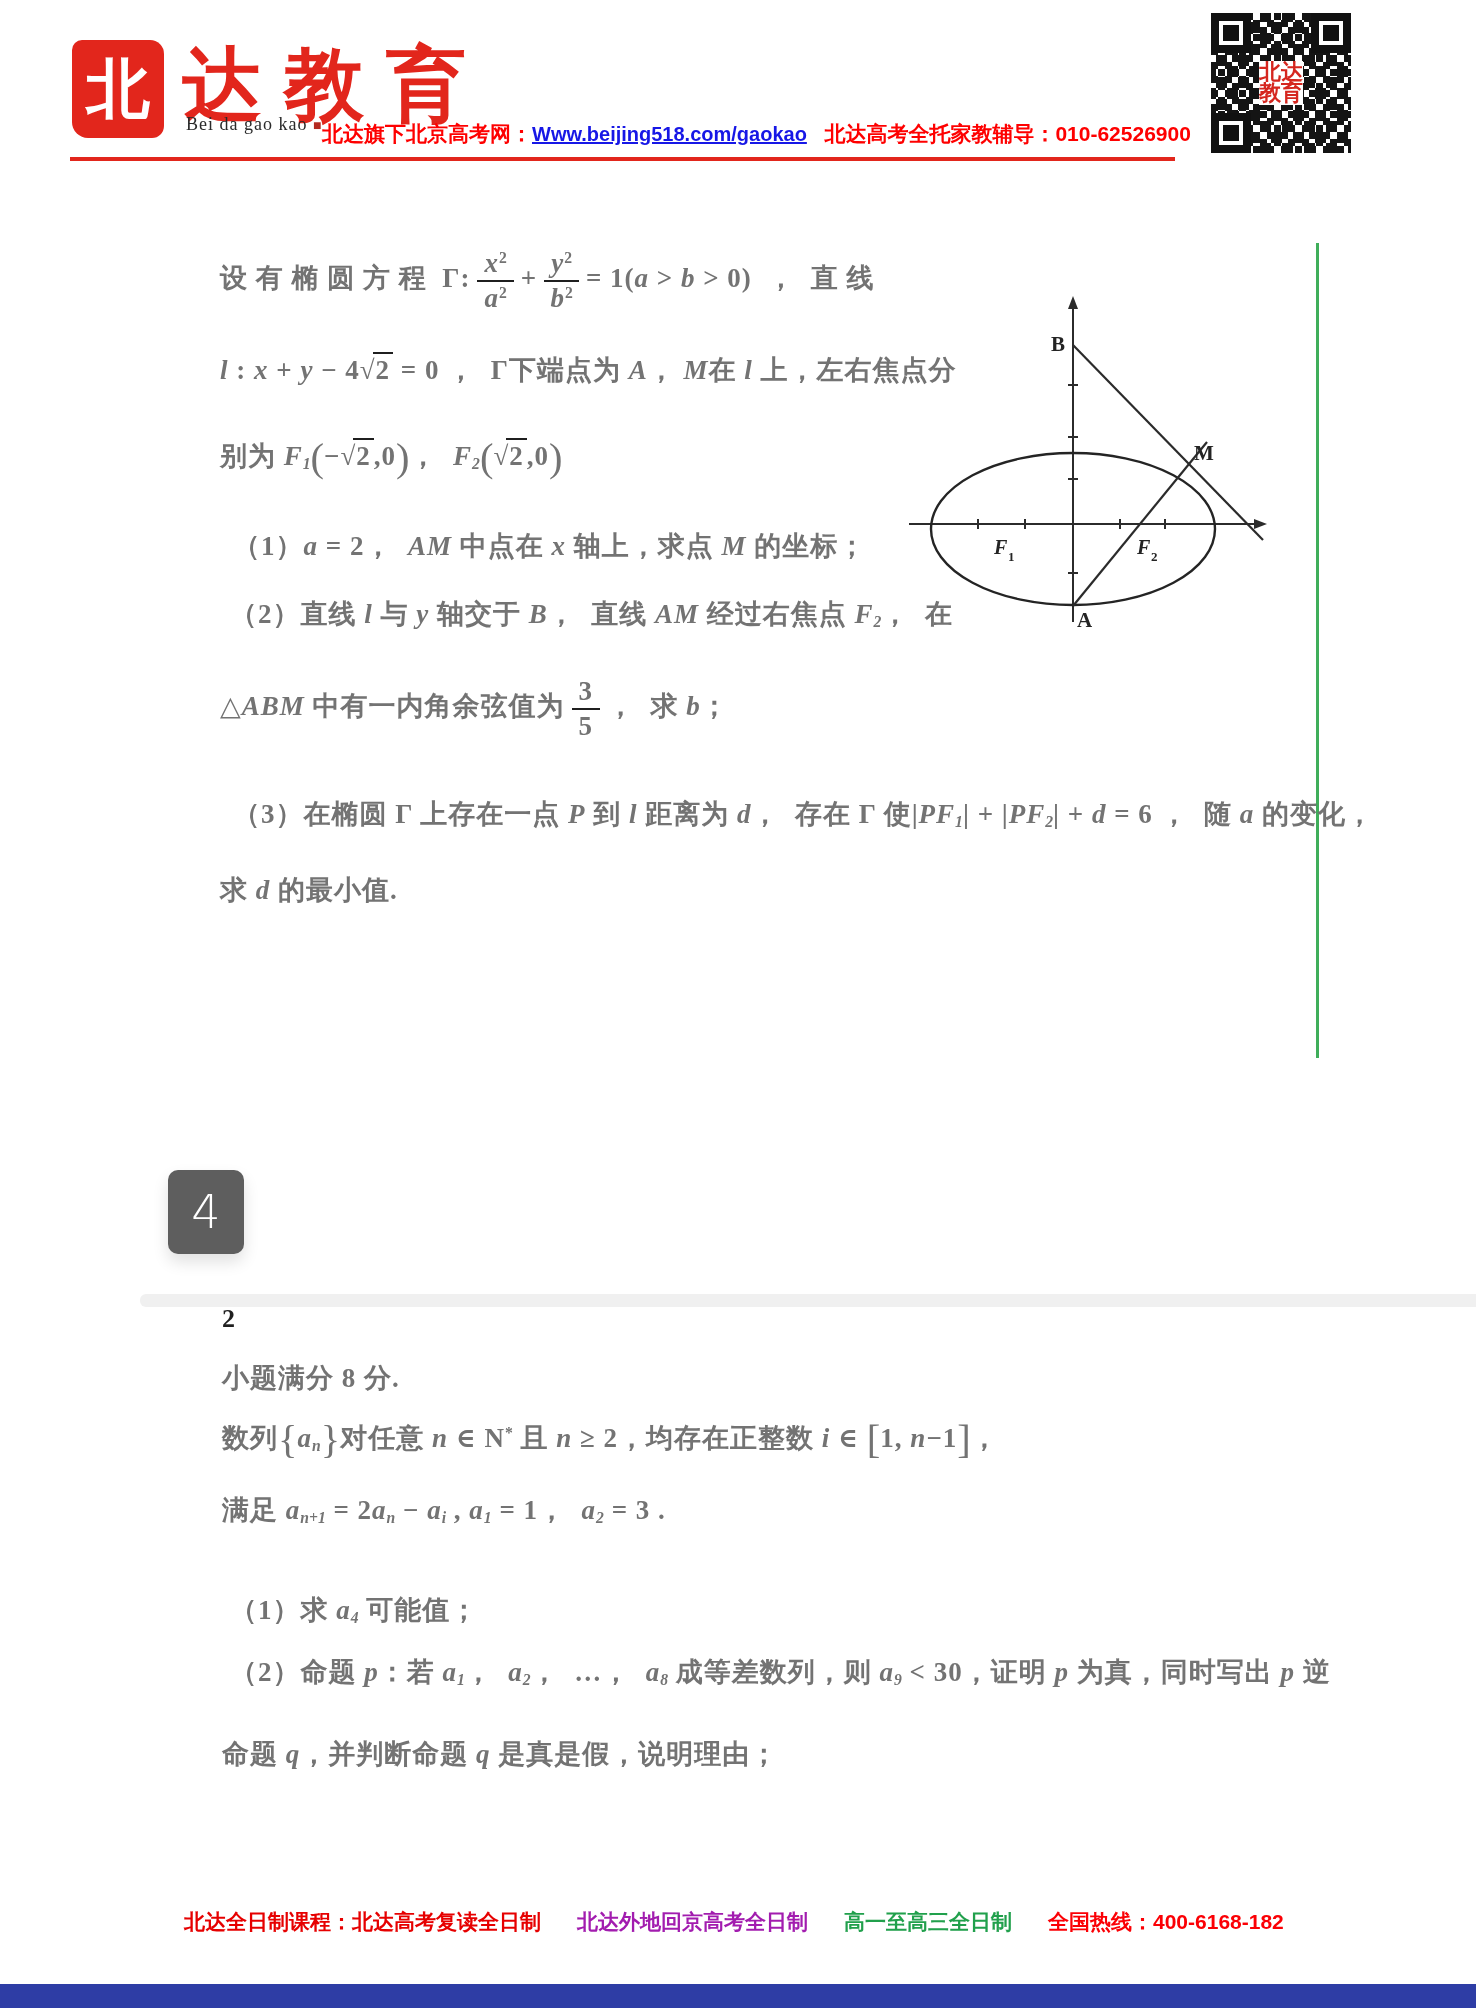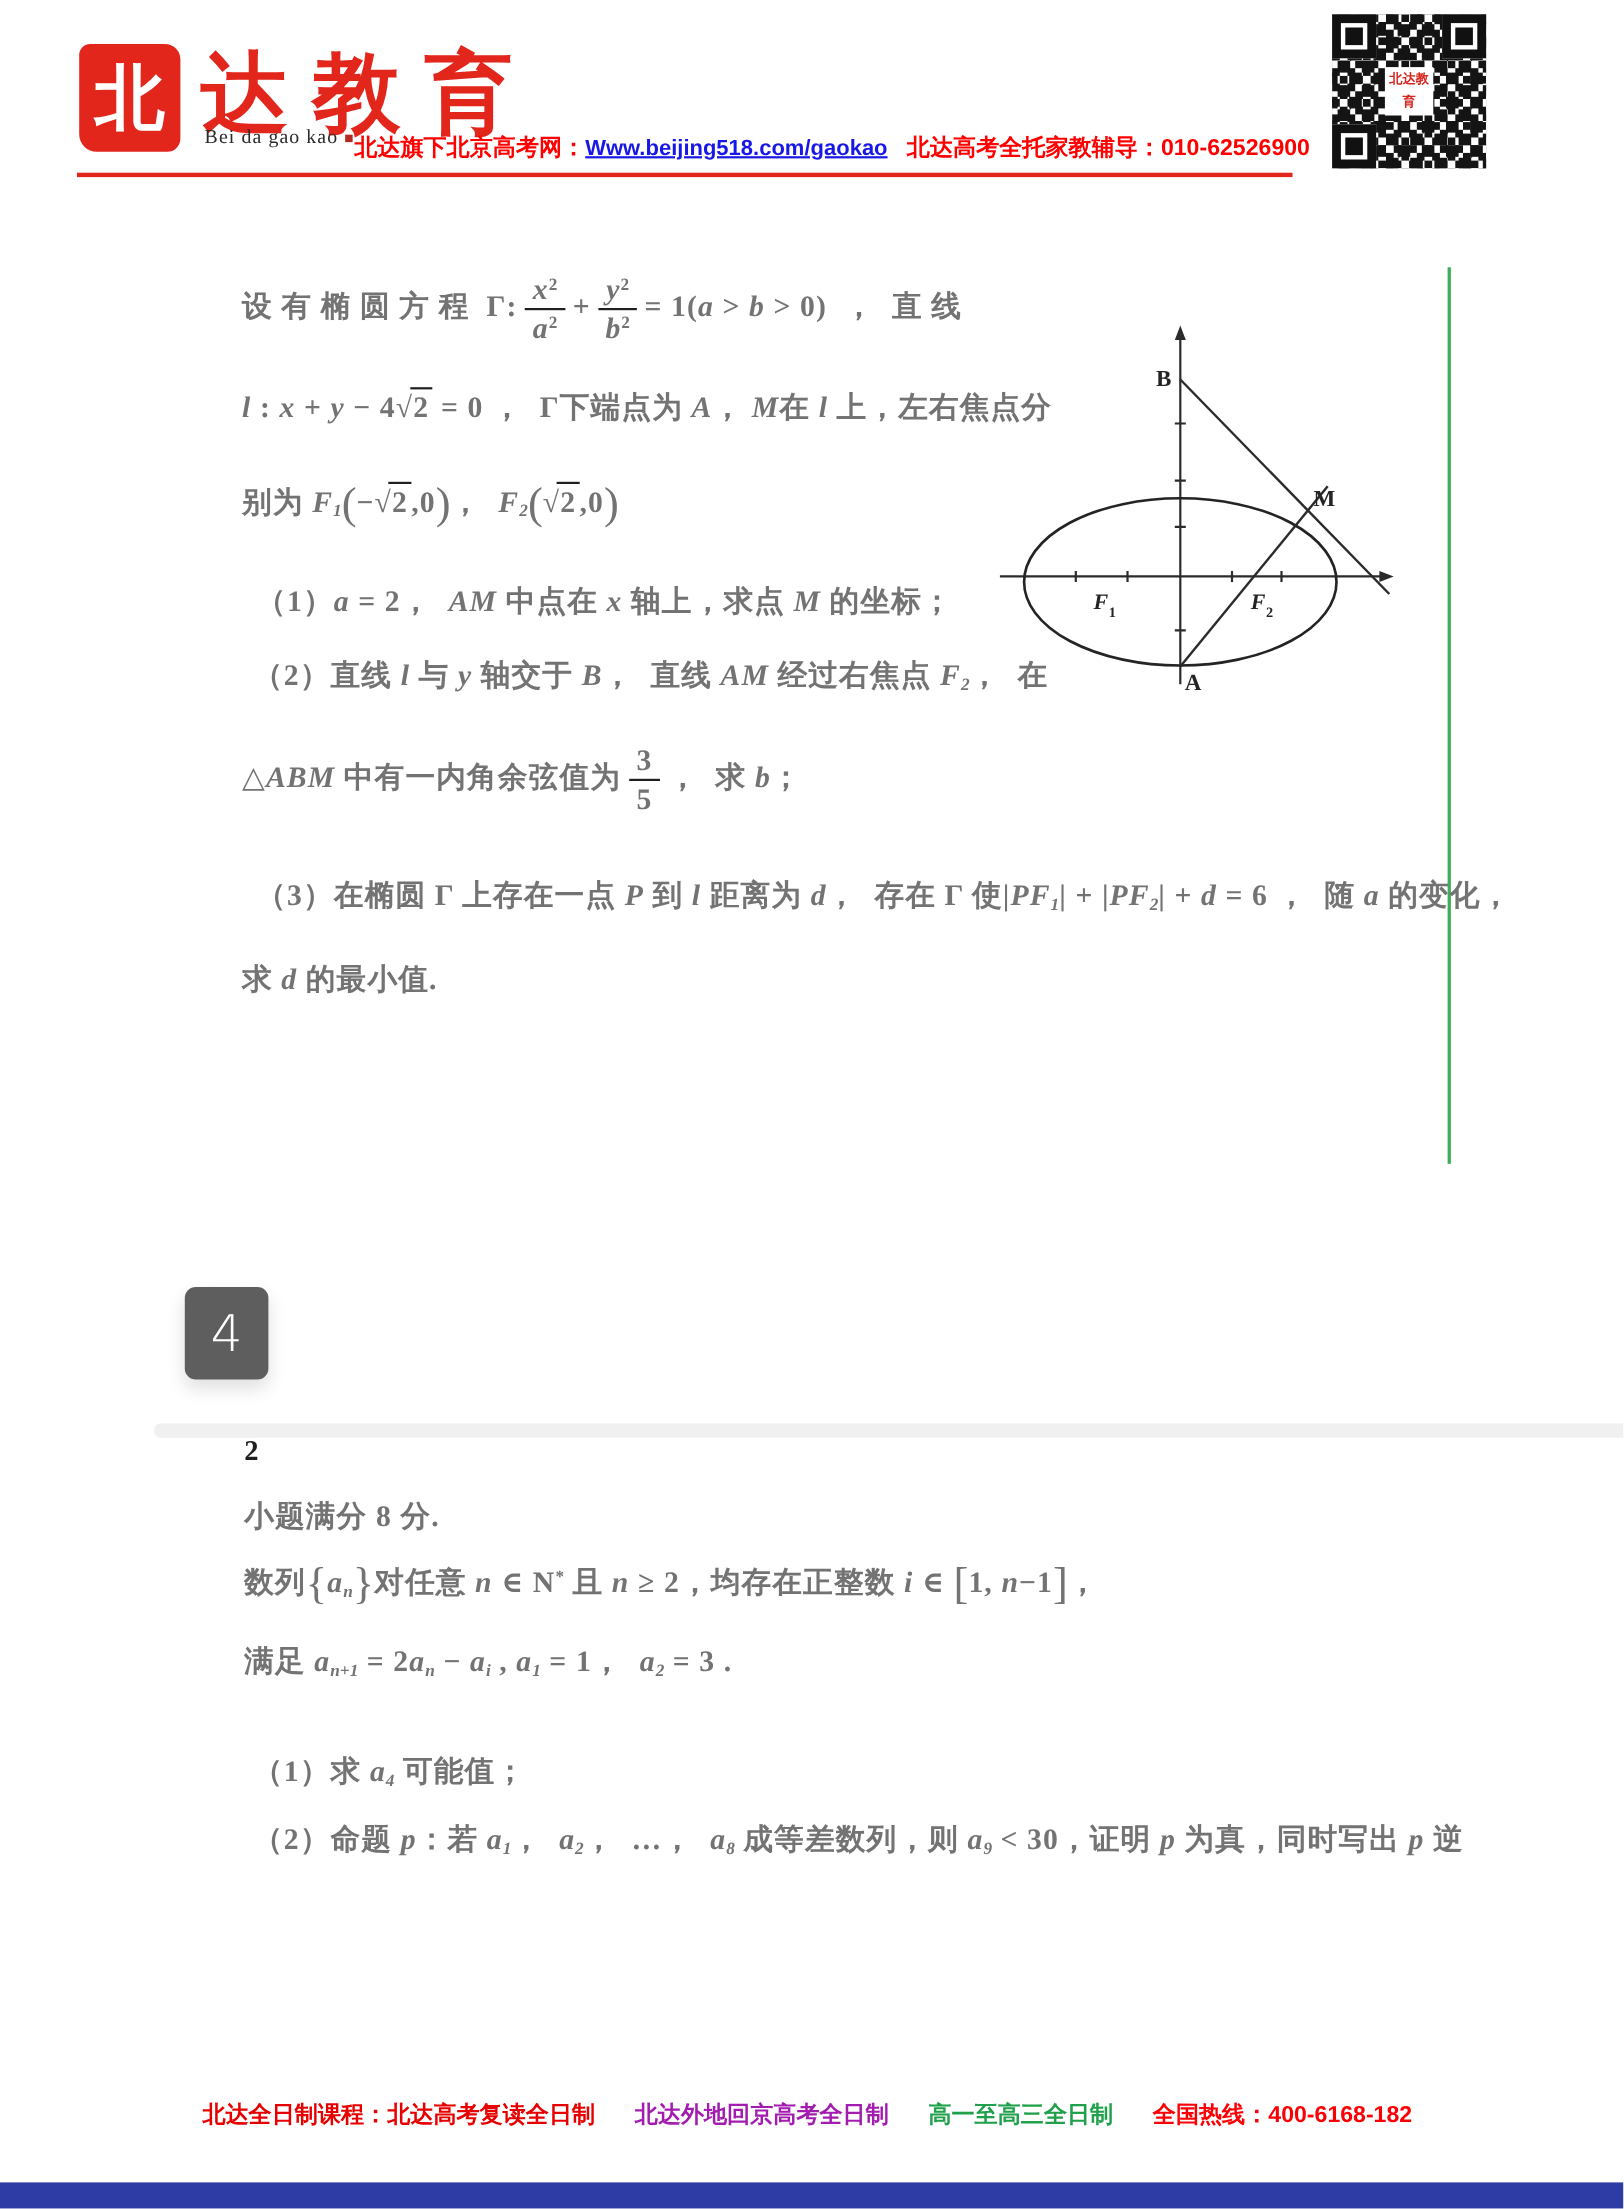--- a/index.html
+++ b/index.html
@@ -25,21 +25,21 @@
   
   .qr{position:absolute;left:1206px;top:8px;width:150px;height:150px;background:#fff;}
   .qr-noise{position:absolute;inset:5px;
      background:
        repeating-conic-gradient(#141414 0% 25%, transparent 0% 50%) 0 0/14px 14px,
        repeating-conic-gradient(#141414 0% 25%, #ffffff 0% 50%) 5px 9px/22px 22px;}
   .fp{position:absolute;width:24px;height:24px;border:8px solid #111;background:#fff;}
   .fp::after{content:"";position:absolute;inset:4px;background:#111;}
   .fp-tl{left:5px;top:5px;} .fp-tr{right:5px;top:5px;} .fp-bl{left:5px;bottom:5px;}
   .qr-logo{position:absolute;left:53px;top:53px;width:44px;height:44px;background:#fff;
-     color:#d5261f;font-size:12px;line-height:21px;font-weight:bold;text-align:center;
+     color:#d5261f;font-size:22px;line-height:21px;font-weight:bold;text-align:center;
      font-family:"Liberation Sans",sans-serif;overflow:hidden;}
 
   
   .green-rule{position:absolute;left:1316px;top:243px;width:3px;height:815px;background:#3fae5a;}
 
   
   .mline{position:absolute;white-space:pre;font-size:27px;font-weight:bold;letter-spacing:1px;
          color:#737373;}
   .tk-t{}
   .tk-i{font-style:italic;}
@@ -140,17 +140,18 @@
 
   <div class="badge4">4</div>
   <div class="divider"></div>
 
   <div class="p2num">2</div>
   <div class="mline" style="left:222px;top:1360px;"><span class="tk-t">小题满分 8 分.</span></div>
   <div class="mline" style="left:222px;top:1420px;"><span class="tk-t">数列</span><span class="tk-p">{</span><span class="tk-i">a</span><span class="tk-d">n</span><span class="tk-p">}</span><span class="tk-t">对任意 </span><span class="tk-i">n</span><span class="tk-t"> ∈ </span><span class="tk-t">N</span><span class="tk-u">*</span><span class="tk-t"> 且 </span><span class="tk-i">n</span><span class="tk-t"> ≥ 2，均存在正整数 </span><span class="tk-i">i</span><span class="tk-t"> ∈ </span><span class="tk-p">[</span><span class="tk-t">1, </span><span class="tk-i">n</span><span class="tk-t">−1</span><span class="tk-p">]</span><span class="tk-t">，</span></div>
   <div class="mline" style="left:222px;top:1492px;"><span class="tk-t">满足 </span><span class="tk-i">a</span><span class="tk-d">n+1</span><span class="tk-t"> = 2</span><span class="tk-i">a</span><span class="tk-d">n</span><span class="tk-t"> − </span><span class="tk-i">a</span><span class="tk-d">i</span><span class="tk-t"> , </span><span class="tk-i">a</span><span class="tk-d">1</span><span class="tk-t"> = 1，  </span><span class="tk-i">a</span><span class="tk-d">2</span><span class="tk-t"> = 3 .</span></div>
   <div class="mline" style="left:230px;top:1592px;"><span class="tk-t">（1）求 </span><span class="tk-i">a</span><span class="tk-d">4</span><span class="tk-t"> 可能值；</span></div>
   <div class="mline" style="left:230px;top:1654px;"><span class="tk-t">（2）命题 </span><span class="tk-i">p</span><span class="tk-t">：若 </span><span class="tk-i">a</span><span class="tk-d">1</span><span class="tk-t">，  </span><span class="tk-i">a</span><span class="tk-d">2</span><span class="tk-t">，  …，  </span><span class="tk-i">a</span><span class="tk-d">8</span><span class="tk-t"> 成等差数列，则 </span><span class="tk-i">a</span><span class="tk-d">9</span><span class="tk-t"> &lt; 30，证明 </span><span class="tk-i">p</span><span class="tk-t"> 为真，同时写出 </span><span class="tk-i">p</span><span class="tk-t"> 逆</span></div>
+  <div class="mline" style="left:222px;top:1736px;"><span class="tk-t">命题 </span><span class="tk-i">q</span><span class="tk-t">，并判断命题 </span><span class="tk-i">q</span><span class="tk-t"> 是真是假，说明理由；</span></div>
 
   <div class="footer"><span class="f-red">北达全日制课程：</span><span class="f-red">北达高考复读全日制</span><span class="gap36"></span><span class="f-olive">北达外地回京高考全日制</span><span class="gap36"></span><span class="f-green">高一至高三全日制</span><span class="gap36"></span><span class="f-hot">全国热线：400-6168-182</span></div>
 
   <div class="blue-bar"></div>
 </div>
 
 </body></html>

